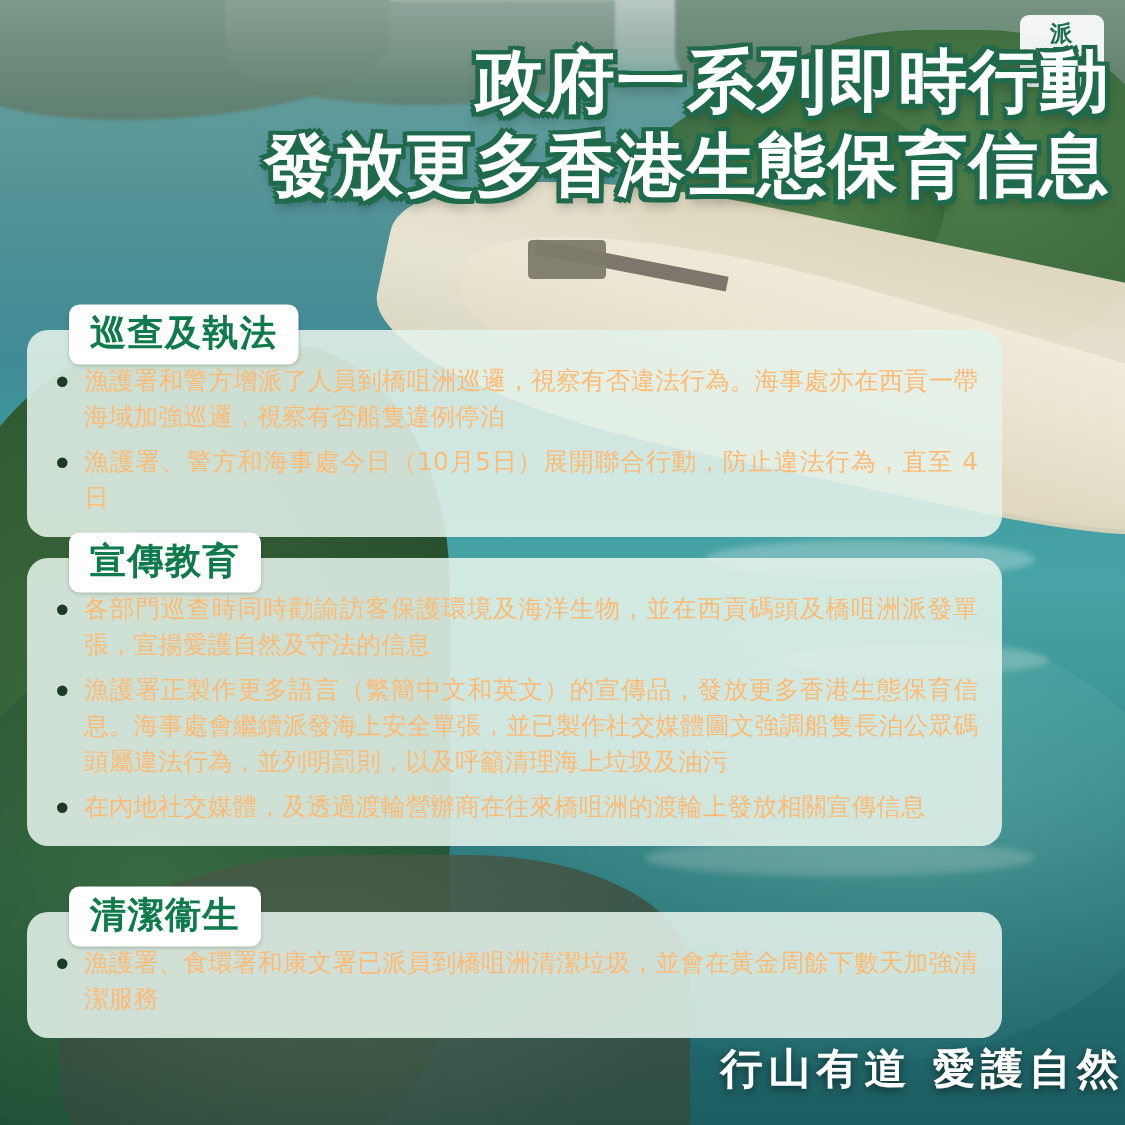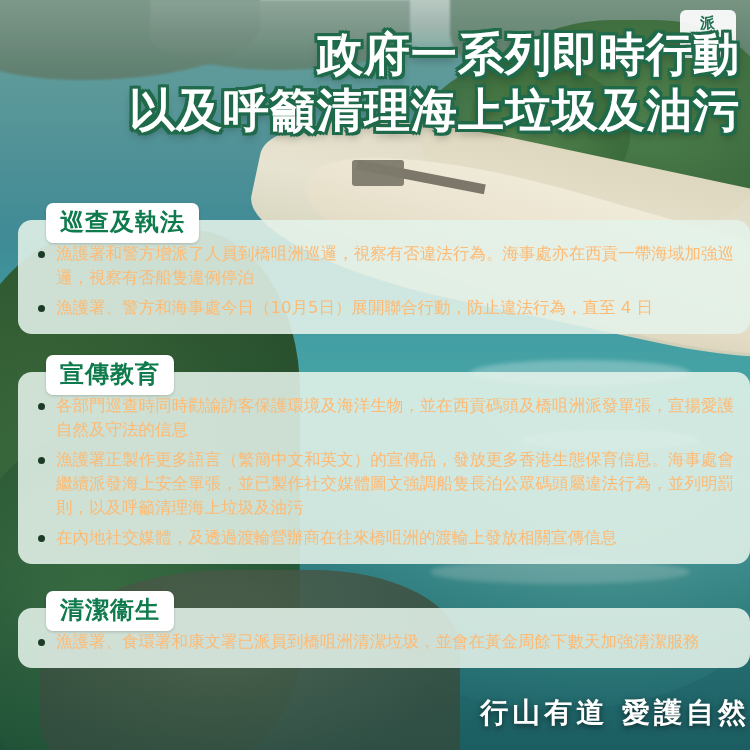--- a/index.html
+++ b/index.html
@@ -197,21 +197,21 @@
       0 -3px 0 #1f6a4a, 0 3px 0 #1f6a4a, -3px 0 0 #1f6a4a, 3px 0 0 #1f6a4a,
       0 5px 8px rgba(0,0,0,.35);
     font-family: "DejaVu Sans", "Liberation Sans", sans-serif;
   }
   .headline div { padding: 0 10px; text-align: right; }
 
   
   .card {
     position: absolute;
     left: 18px;
-    width: 732px;
+    width: 650px;
     background: rgba(228,243,233,.88);
     border-radius: 14px;
     box-sizing: border-box;
     padding: 22px 16px 12px 16px;
   }
   .card-title {
     position: absolute;
     left: 28px;
     top: -17px;
     background: #ffffff;
@@ -293,21 +293,21 @@
   </div>
 
   <div class="logo">
     <span class="l1">派</span>
     <span class="l2">馬</span>
     <span class="l3">Rush Talk</span>
   </div>
 
   <div class="headline">
     <div>政府一系列即時行動</div>
-    <div>以及呼籲清理海上垃圾及油污</div>
+    <div>發放更多香港生態保育信息</div>
   </div>
 
   <div class="card" id="card-enforcement">
     <div class="card-title">巡查及執法</div>
     <ul>
       <li>漁護署和警方增派了人員到橋咀洲巡邏，視察有否違法行為。海事處亦在西貢一帶海域加強巡邏，視察有否船隻違例停泊</li>
       <li>漁護署、警方和海事處今日（10月5日）展開聯合行動，防止違法行為，直至 4 日</li>
     </ul>
   </div>
 

